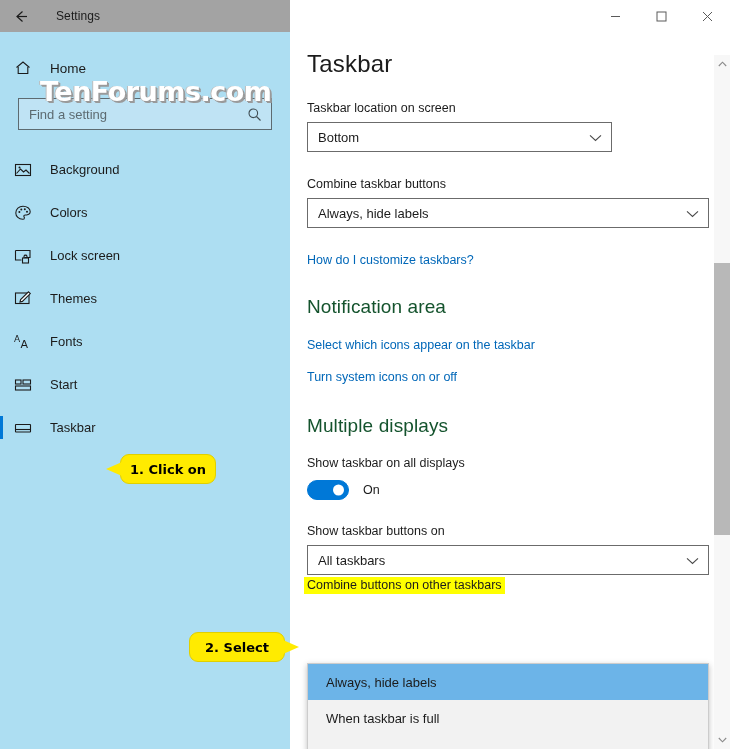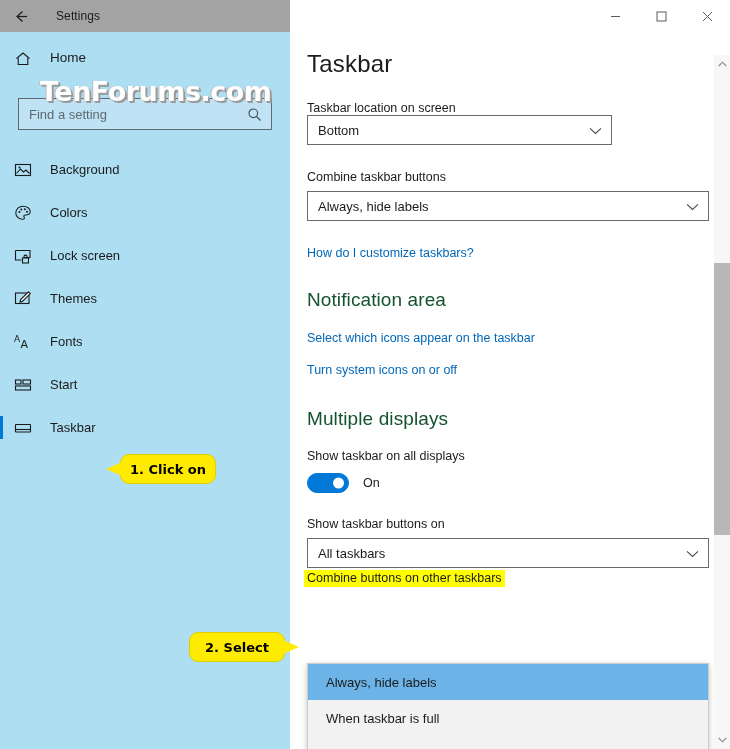--- a/index.html
+++ b/index.html
@@ -50,21 +50,21 @@
   }
 
   
   .sidebar {
     position: absolute; top: 32px; left: 0;
     width: 290px; height: 717px;
     background: #addef2;
     overflow: hidden;
   }
   .home-row {
-    display: flex; align-items: flex-start;
+    display: flex; align-items: center;
     height: 36px; margin-top: 18px; padding-left: 14px;
     cursor: pointer;
   }
   .home-row .ico { width: 30px; display: flex; align-items: center; }
   .home-row .lbl { font-size: 13.5px; color: #1b1b1b; margin-left: 6px; }
 
   .search-wrap {
     position: relative;
     margin: 12px 18px 0 18px;
   }
@@ -403,21 +403,21 @@
       </div>
 
     </div>
   </div>
 
   <div class="main">
 
     <div class="page-title">Taskbar</div>
 
     <div class="field-label" style="margin-top:23px;">Taskbar location on screen</div>
-    <div class="combo" style="width:305px;">
+    <div class="combo" style="margin-top:7px; width:305px;">
       <span class="val">Bottom</span>
       <span class="chev">
         <svg width="13" height="8" viewBox="0 0 13 8">
             <path d="M1 1.3 L6.5 6.5 L12 1.3" fill="none" stroke="currentColor" stroke-width="1.1"></path>
           </svg>
       </span>
     </div>
 
     <div class="field-label" style="margin-top:25px;">Combine taskbar buttons</div>
     <div class="combo" style="margin-top:7px; width:402px;">

